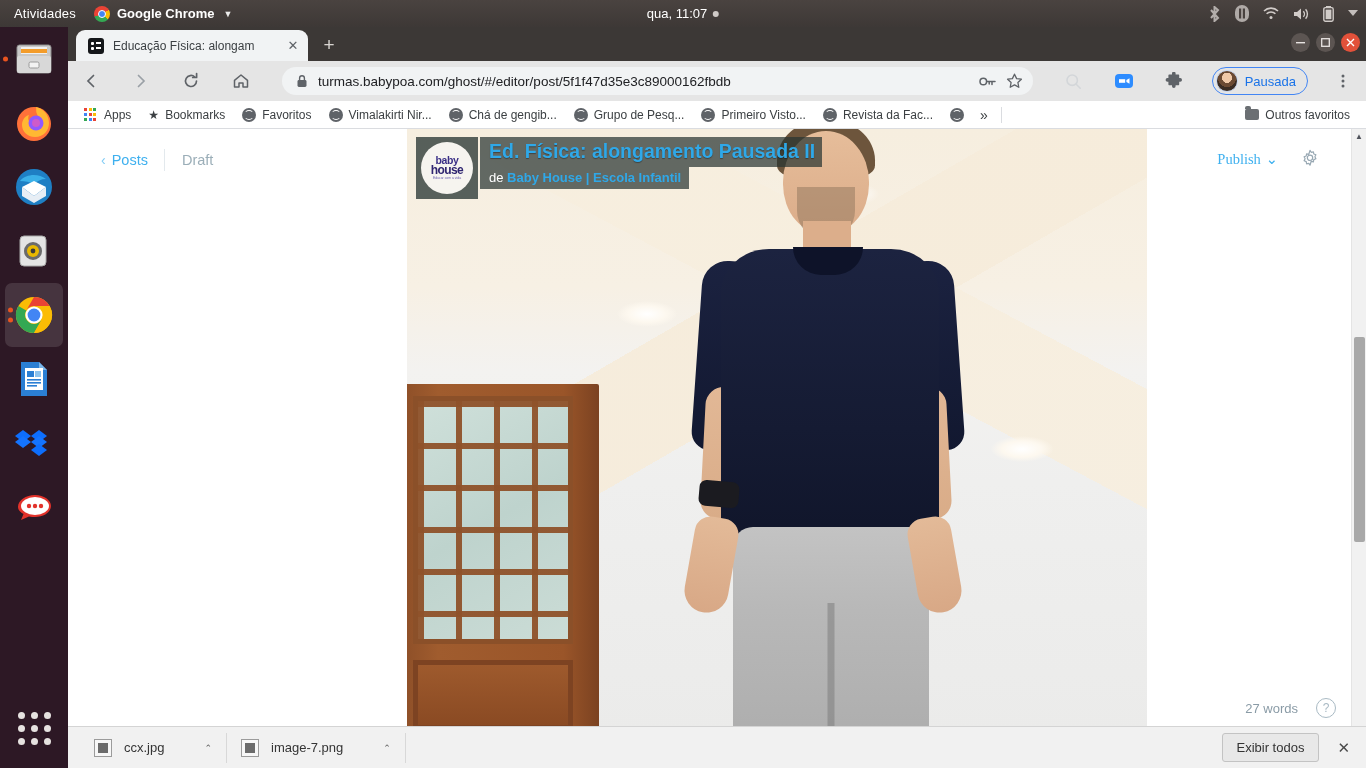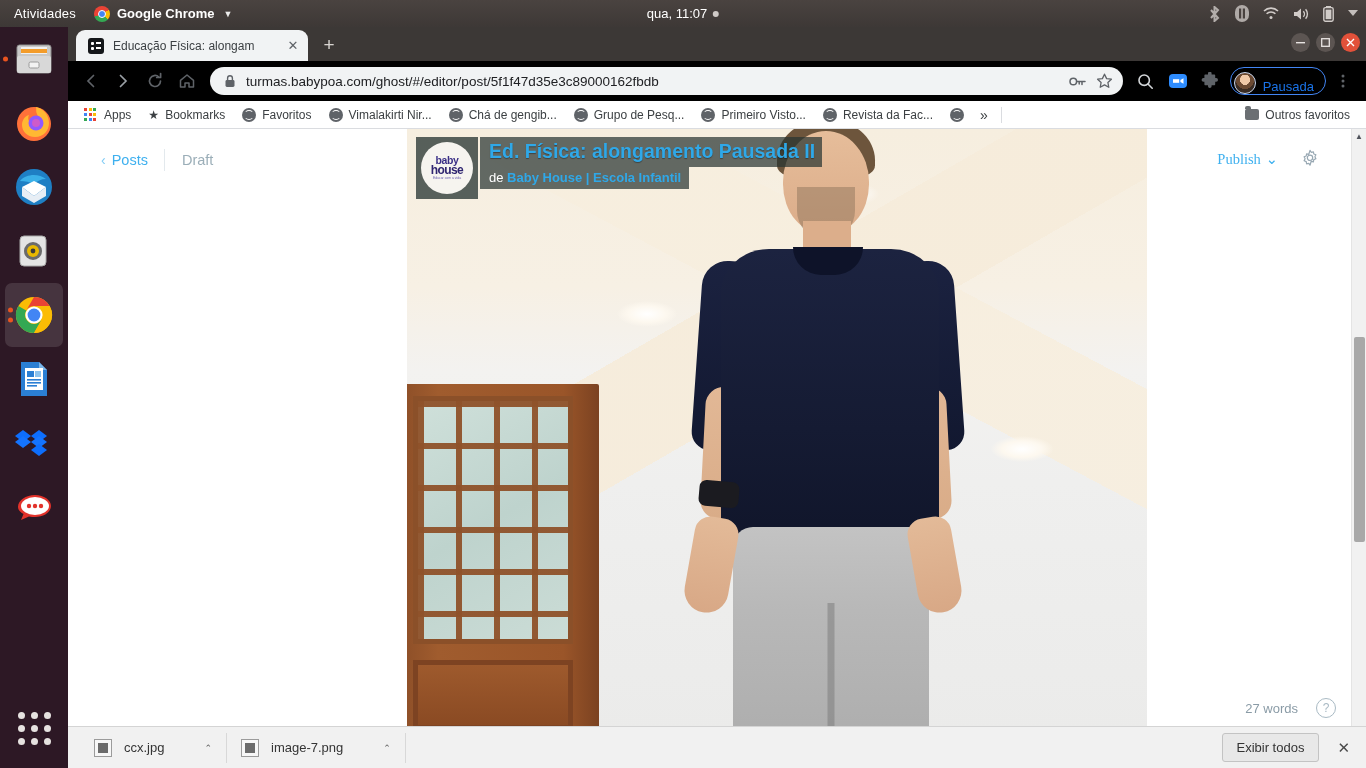--- a/index.html
+++ b/index.html
@@ -103,33 +103,33 @@
   .tab-close { width: 18px; height: 18px; display:flex; align-items:center; justify-content:center;
                color:#5f6368; font-size: 13px; flex:none; }
   .newtab { width: 28px; height: 28px; margin-left: 7px; margin-bottom: 2px;
             color: #d8d4d1; font-size: 19px; display: flex; align-items: center; justify-content: center; }
   #wincontrols { position: absolute; right: 6px; top: 6px; display: flex; gap: 6px; }
   .wc { width: 19px; height: 19px; border-radius: 50%; background: #5c5552; color: #e8e4e2;
         font-size: 10px; display: flex; align-items: center; justify-content: center; }
   .wc.close { background: #e2513a; color: #fff; }
 
   #toolbar {
-    height: 40px; background: #000000; display: flex; align-items: center; padding: 0 8px; gap: 2px;
+    height: 40px; background: #e5e5e5; display: flex; align-items: center; padding: 0 8px; gap: 20px;
   }
   .tb-btn { width: 30px; height: 30px; display:flex; align-items:center; justify-content:center;
             color: #5f6368; flex:none; }
   #omnibox {
     flex: 1; height: 28px; background: #f1f3f4; border-radius: 14px;
     display: flex; align-items: center; padding: 0 10px 0 14px; gap: 10px;
     margin: 0 6px; min-width: 0;
   }
   .omni-url { font-size: 13.5px; color: #202124; white-space: nowrap; overflow: hidden; flex: 1; }
   .omni-right { display:flex; align-items:center; gap: 10px; }
   #profilechip {
-    display: flex; align-items: flex-end; gap: 7px; height: 28px;
+    display: flex; align-items: center; gap: 7px; height: 28px;
     border: 1.5px solid #4285f4; border-radius: 16px; padding: 0 11px 0 3px;
     color: #1a73e8; font-size: 13px; margin-left: 3px;
   }
   .avatar { width: 22px; height: 22px; border-radius: 50%;
             background: radial-gradient(circle at 50% 34%, #f0c9a8 0 30%, #6b4a33 31% 55%, #3a2c23 56% 100%);
             border: 1px solid #c9d7ef; flex:none; }
 
   #bookmarks {
     height: 28px; background: #fff; display: flex; align-items: center;
     padding: 0 8px; gap: 1px; border-bottom: 1px solid #dadce0; font-size: 12px; color: #3c4043;

